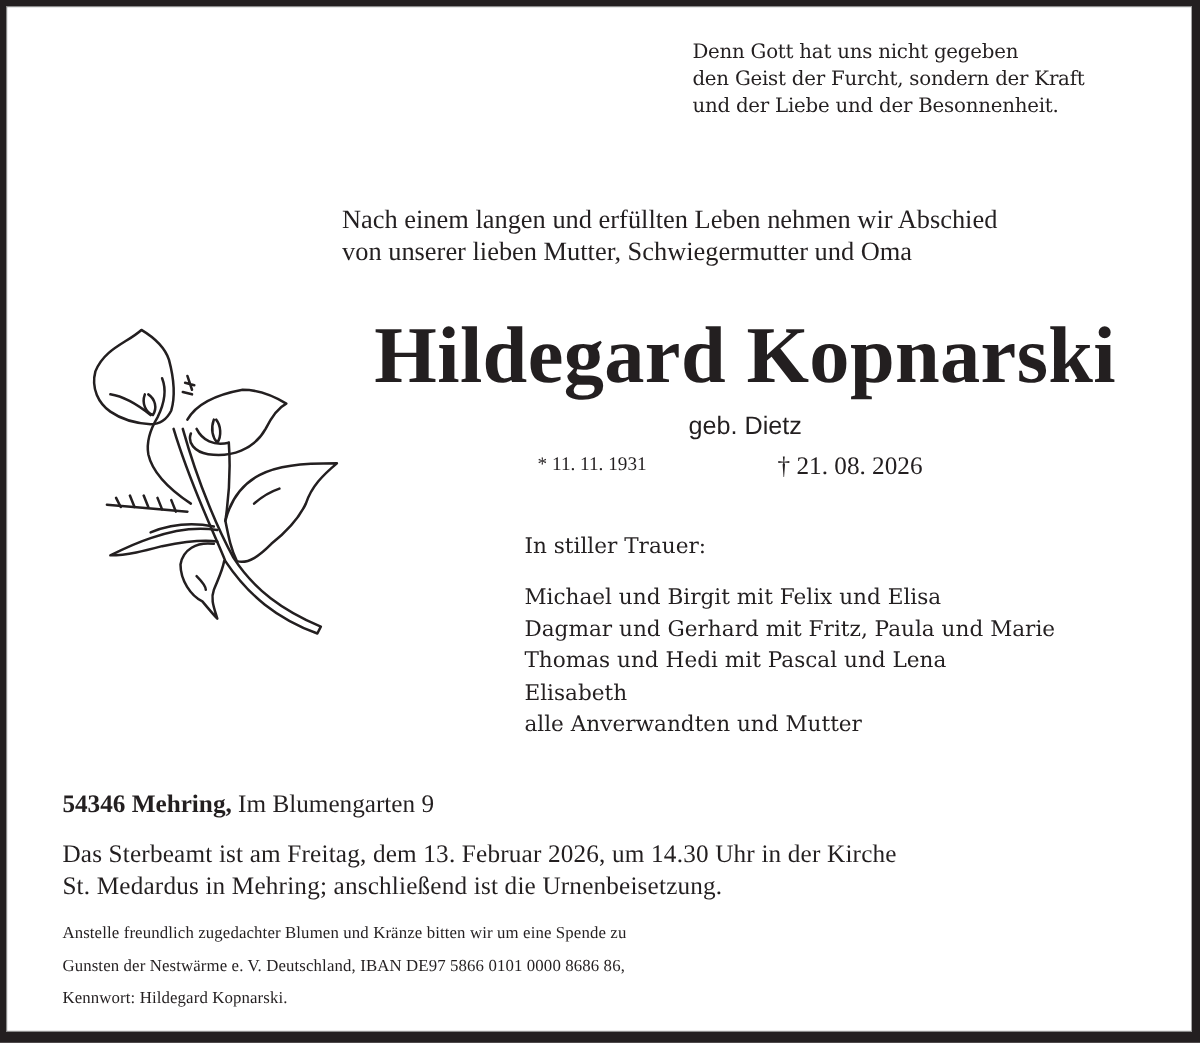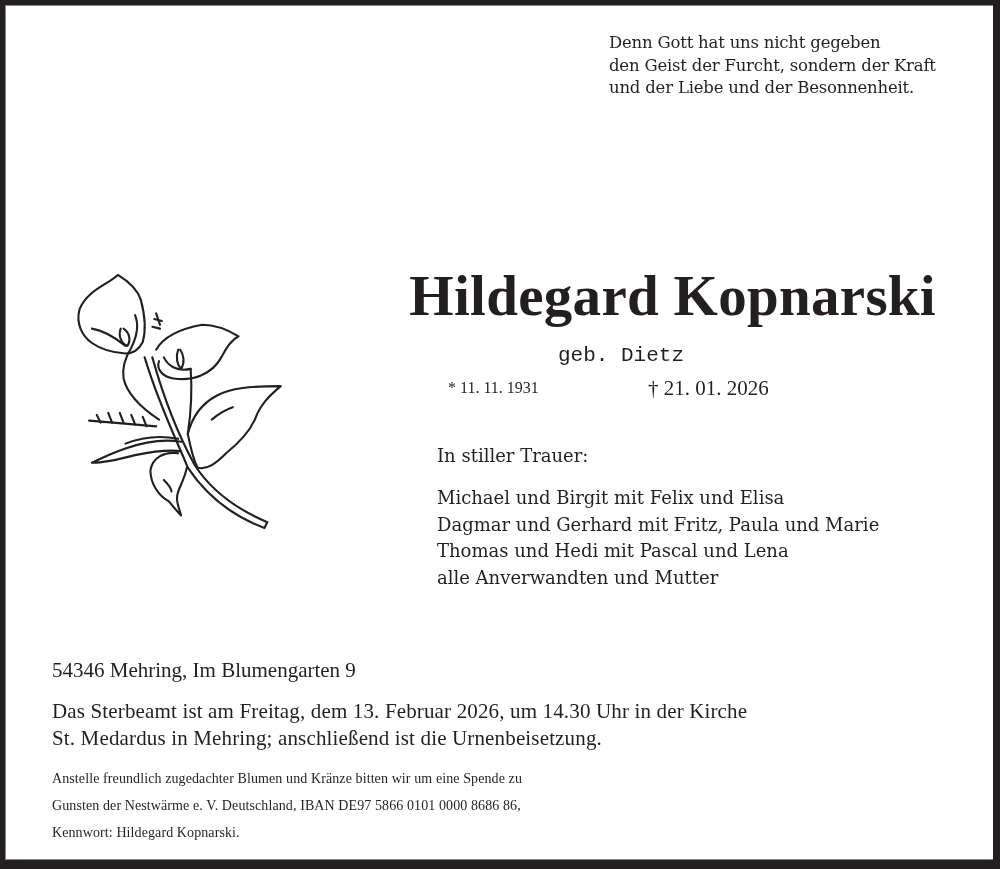--- a/index.html
+++ b/index.html
@@ -6,46 +6,50 @@
   body {
     width: 1000px; height: 869px; background: #231f20; position: relative; overflow: hidden;
     font-family: "DejaVu Serif", "Liberation Serif", serif; color: #231f20;
   }
   .page {
     position: absolute; left: 5px; top: 5px; width: 988px; height: 855px;
     background: #ffffff; border-top: 1px solid #8a8a8a; border-left: 1px solid #8a8a8a;
     border-bottom: 1px solid #8a8a8a; box-sizing: border-box;
   }
   .abs { position: absolute; white-space: nowrap; }
-  .verse { left: 571px; top: 26px; font-size: 16.5px; line-height: 22.5px; letter-spacing: -0.2px; margin-left: 32px; }
+  .verse { left: 571px; top: 26px; font-size: 16.5px; line-height: 22.5px; letter-spacing: -0.2px; }
   .intro { left: 279px; top: 164px; font-family: "Liberation Serif", serif; font-size: 22px; line-height: 26.5px; }
-  .name { left: 300px; top: 255px; width: 630px; text-align: right; font-family: "Liberation Serif", serif; font-weight: bold; font-size: 57px; line-height: 70px; letter-spacing: 0.3px; }
-  .maiden { left: 300px; top: 337px; width: 630px; text-align: center; font-family: Liberation Mono, monospace; font-size: 21px; line-height: 26px; }
+  .name { left: 300px; top: 255px; width: 630px; text-align: center; font-family: "Liberation Serif", serif; font-weight: bold; font-size: 67px; line-height: 70px; letter-spacing: 0.3px; }
+  .maiden { left: 300px; top: 337px; width: 630px; text-align: center; font-family: Liberation Sans, sans-serif; font-size: 21px; line-height: 26px; }
   .birth { left: 442px; top: 368px; font-family: Liberation Serif, serif; font-size: 16px; line-height: 28px; }
   .death { left: 642px; top: 368px; font-family: "Liberation Serif", serif; font-size: 21px; line-height: 28px; }
   .mourn-label { left: 431px; top: 437px; font-size: 18px; line-height: 26px; }
   .mourners { left: 431px; top: 479px; font-size: 18px; line-height: 26.5px; }
   .mourners div { white-space: nowrap; }
   .address { left: 46px; top: 650px; font-family: "Liberation Serif", serif; font-size: 21px; line-height: 28px; }
-  .address b { font-weight: normal; }
+  .address b { font-weight: bold; }
   .service { left: 46px; top: 692px; font-family: "Liberation Serif", serif; font-size: 21px; line-height: 27px; letter-spacing: 0.15px; }
   .donation { left: 46px; top: 759px; font-family: "Liberation Serif", serif; font-size: 14px; line-height: 27px; letter-spacing: 0.1px; }
   .flower { left: 62px; top: 252px; width: 230px; height: 285px; }
 </style>
 </head>
 <body>
 
 <div class="page">
 
   <div class="abs verse">
     <div>Denn Gott hat uns nicht gegeben</div>
     <div>den Geist der Furcht, sondern der Kraft</div>
     <div>und der Liebe und der Besonnenheit.</div>
   </div>
 
+  <div class="abs intro">
+    <div>Nach einem langen und erfüllten Leben nehmen wir Abschied</div>
+    <div>von unserer lieben Mutter, Schwiegermutter und Oma</div>
+  </div>
 
   <svg class="abs flower" viewBox="0 0 240 290" fill="none" stroke="#231f20" stroke-width="2.2" stroke-linecap="round" stroke-linejoin="round">
 
     <path d="M80 100 C 95 150, 115 190, 125 215 C 145 245, 170 265, 205 278 L 208 272 C 175 258, 150 240, 132 212 C 120 190, 102 150, 88 100"></path>
 
     <path d="M52 14 C 40 25, 20 30, 12 50 C 8 65, 15 78, 25 85 C 35 92, 45 95, 60 96 C 70 96, 75 90, 78 84 C 82 70, 80 55, 76 40 C 72 28, 62 20, 52 14 Z"></path>
     <path d="M25 70 C 38 72, 50 80, 60 88"></path>
     <path d="M55 70 C 52 78, 56 86, 62 88 C 66 82, 64 74, 58 70"></path>
     <path d="M70 56 C 74 66, 72 78, 66 90 C 60 100, 56 110, 58 122 C 62 140, 80 155, 95 165"></path>
 
@@ -65,27 +69,28 @@
     <path d="M22 166 C 45 168, 70 170, 92 172"></path>
     <path d="M30 160 L 34 168 M42 158 L 46 168 M54 158 L 58 168 M66 160 L 70 170 M78 162 L 82 172"></path>
 
     <path d="M115 200 C 100 198, 88 205, 86 218 C 86 232, 95 245, 105 250 C 110 256, 115 262, 118 265 C 115 255, 112 248, 115 240 C 118 232, 122 225, 124 215"></path>
     <path d="M100 228 C 104 232, 108 236, 108 240"></path>
   </svg>
 
   <div class="abs name">Hildegard Kopnarski</div>
   <div class="abs maiden">geb. Dietz</div>
   <div class="abs birth">* 11. 11. 1931</div>
-  <div class="abs death">† 21. 01. 2026</div>
+  <div class="abs death">† 21. 08. 2026</div>
 
   <div class="abs mourn-label">In stiller Trauer:</div>
   <div class="abs mourners">
     <div>Michael und Birgit mit Felix und Elisa</div>
     <div>Dagmar und Gerhard mit Fritz, Paula und Marie</div>
     <div>Thomas und Hedi mit Pascal und Lena</div>
+    <div>Elisabeth</div>
     <div>alle Anverwandten und Mutter</div>
   </div>
 
   <div class="abs address"><b>54346 Mehring,</b><span> Im Blumengarten 9</span></div>
 
   <div class="abs service">
     <div>Das Sterbeamt ist am Freitag, dem 13. Februar 2026, um 14.30 Uhr in der Kirche</div>
     <div>St. Medardus in Mehring; anschließend ist die Urnenbeisetzung.</div>
   </div>
 

